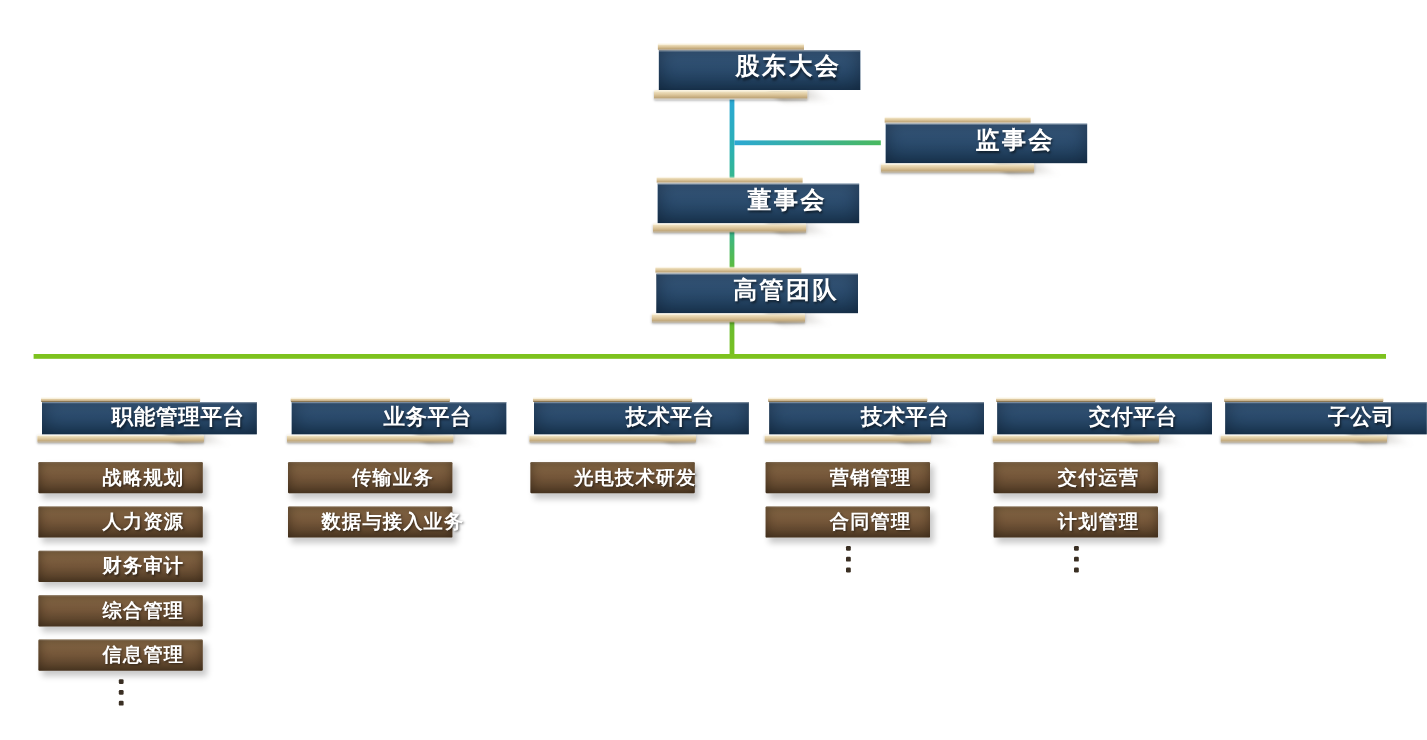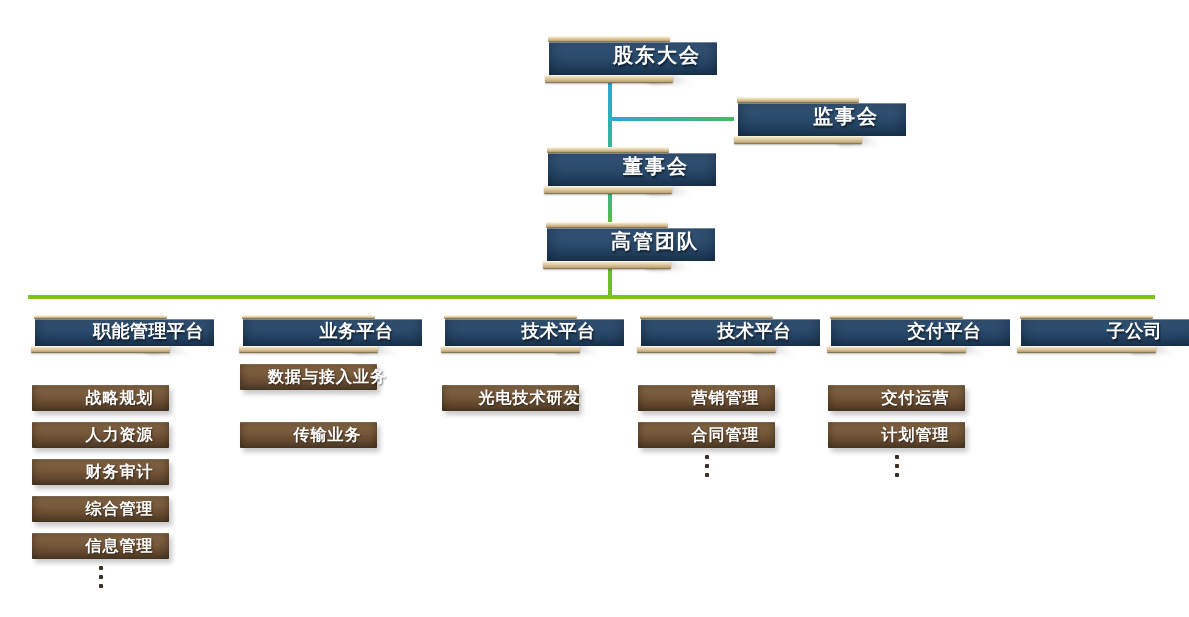--- a/index.html
+++ b/index.html
@@ -29,21 +29,21 @@
   .lvl2 .plabel{letter-spacing:0.5px;}
 
   .line{position:absolute;z-index:1;}
   #line-v1{background:linear-gradient(180deg,#2ba8d4 0%,#2bb0b4 60%,#35b78c 100%);}
   #line-branch{background:linear-gradient(90deg,#2ba8d4 0%,#49b95f 100%);}
   #line-v2{background:linear-gradient(180deg,#38b58b 0%,#5cbc3f 100%);}
   #line-v3{background:linear-gradient(180deg,#68bb31 0%,#79c120 100%);}
   #line-main{background:#7dc21e;}
 
   .column{position:absolute;top:315px;width:139px;display:flex;flex-direction:column;align-items:center;}
-  .column .plaque{position:relative;left:0;top:0;}
+  .column .plaque{position:relative;left:0;top:16px;}
   .subbox{position:relative;width:137px;height:26px;margin-top:11px;display:flex;align-items:center;justify-content:center;
     color:#fff;font-weight:bold;font-size:16px;letter-spacing:1px;
     background:linear-gradient(180deg,#8b6d49 0%,#745639 48%,#553f28 100%);
     box-shadow:inset 0 0 10px rgba(25,15,5,.5), inset 0 1px 0 rgba(255,255,255,.16), 3px 4px 5px rgba(0,0,0,.22);
     border-radius:1px;text-shadow:1px 1px 2px rgba(0,0,0,.5);box-sizing:border-box;white-space:nowrap;padding-left:38px;}
   .subbox.first{margin-top:32px;}
   .dots{display:flex;flex-direction:column;align-items:center;gap:5px;margin-top:7px;}
   .dots i{width:4px;height:4px;background:#3a2f23;border-radius:1px;display:block;}
 </style>
 </head>
@@ -110,22 +110,22 @@
         </div>
       </div>
       <div class="column" style="left: 239px;">
         <div class="plaque lvl2">
           <div class="rail rail-top"></div>
           <div class="pbody">
             <span class="plabel">业务平台</span>
           </div>
           <div class="rail rail-bottom"></div>
         </div>
+        <div class="subbox first">传输业务</div>
         <div class="subbox">数据与接入业务</div>
-        <div class="subbox first">传输业务</div>
       </div>
       <div class="column" style="left: 441px;">
         <div class="plaque lvl2">
           <div class="rail rail-top"></div>
           <div class="pbody">
             <span class="plabel">技术平台</span>
           </div>
           <div class="rail rail-bottom"></div>
         </div>
         <div class="subbox first">光电技术研发</div>

